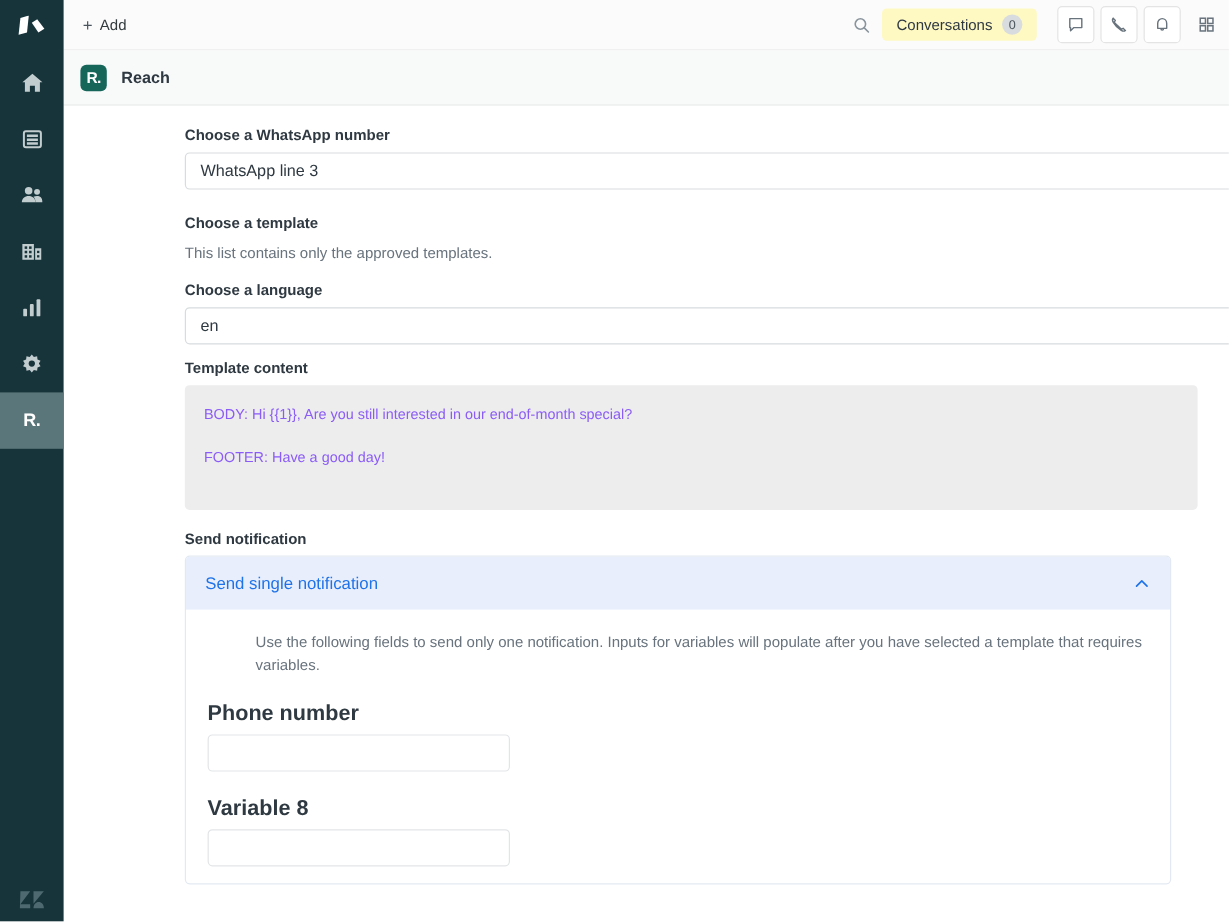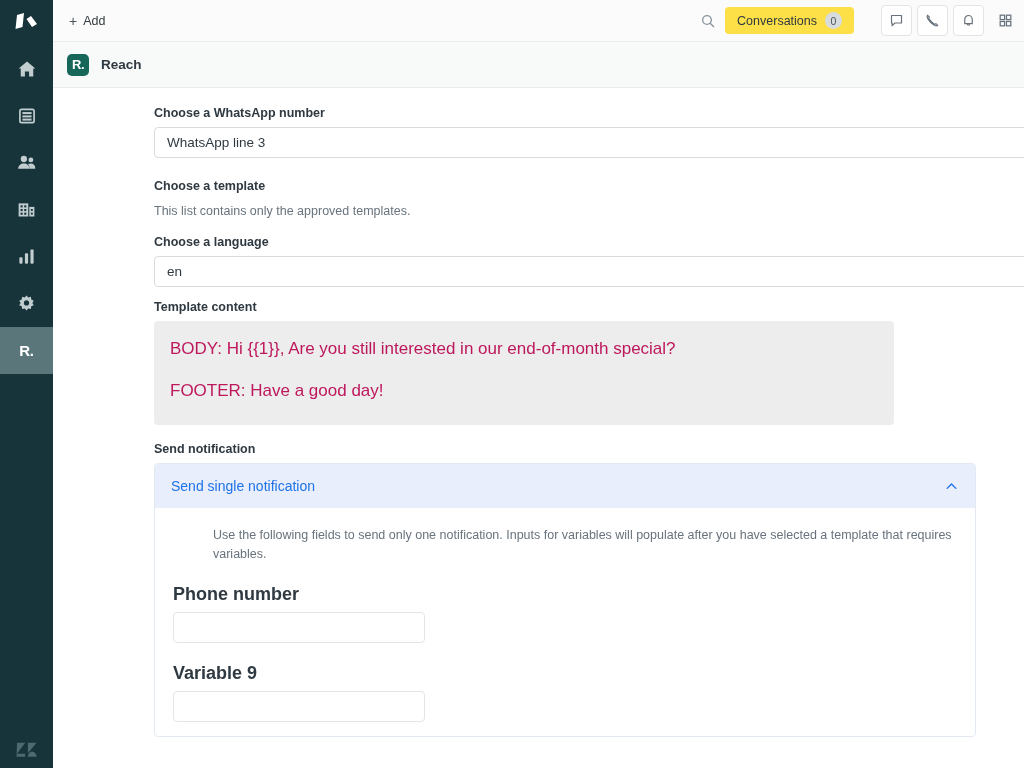--- a/index.html
+++ b/index.html
@@ -52,22 +52,22 @@
   }
   .add-plus { font-size: 14px; color: #49545c; line-height: 1; }
   .topbar-spacer { flex: 1; }
   .top-icon {
     width: 30px; height: 30px; display: flex;
     align-items: center; justify-content: center;
     cursor: pointer; color: #68737d;
   }
   .conv-pill {
     display: flex; align-items: center; gap: 8px;
-    background: #fde047; border-radius: 4px;
-    padding: 5px 12px; margin: 0 22px 0 2px; cursor: pointer;
+    background: #fef9c3; border-radius: 4px;
+    padding: 5px 12px; margin: 0 12px 0 2px; cursor: pointer;
   }
   .conv-pill-label { font-size: 12.5px; color: #2f3941; }
   .conv-badge {
     background: #d8dcde; color: #49545c; border-radius: 9px;
     font-size: 10.5px; min-width: 17px; height: 17px;
     display: flex; align-items: center; justify-content: center;
     padding: 0 5px;
   }
   .sq-icon {
     width: 31px; height: 31px; border: 1px solid #e4e4e4;
@@ -117,23 +117,23 @@
   .select-chev { color: #68737d; display: flex; }
   .helper {
     font-size: 12.5px; color: #68737d; margin-top: 11px;
   }
   .helper.tight { margin-top: 6px; }
   .gap-lg { height: 21px; }
   .gap-md { height: 17px; }
   .gap-sm { height: 13px; }
 
   .tmpl-box {
-    width: 740px; height: 104px;
+    width: 844px; height: 104px;
     background: #ededed; border-radius: 4px;
-    padding: 17px 16px; font-size: 17px; color: #be185d;
+    padding: 17px 16px; font-size: 12px; color: #8b5cf6;
   }
   .tmpl-line { line-height: 1.25; }
   .tmpl-gap { height: 21px; }
 
   .accordion {
     width: 822px; border: 1px solid #e3e9f2; border-radius: 4px;
     background: #ffffff; overflow: hidden;
   }
   .acc-head {
     height: 44px; background: #e8eefc;
@@ -375,20 +375,20 @@
               <polyline points="5,15 12,8 19,15"></polyline>
             </svg>
           </span>
         </div>
         <div class="acc-body">
           <div class="acc-desc">Use the following fields to send only one notification. Inputs for variables will populate after you have selected a template that requires variables.</div>
 
           <div class="input-label">Phone number</div>
           <input class="text-input" type="text" placeholder="" style="">
 
-          <div class="input-label">Variable 9</div>
+          <div class="input-label">Variable 8</div>
           <input class="text-input" type="text" placeholder="" style="">
         </div>
       </div>
 
     </div>
   </div>
 </div>
 
 </body></html>

